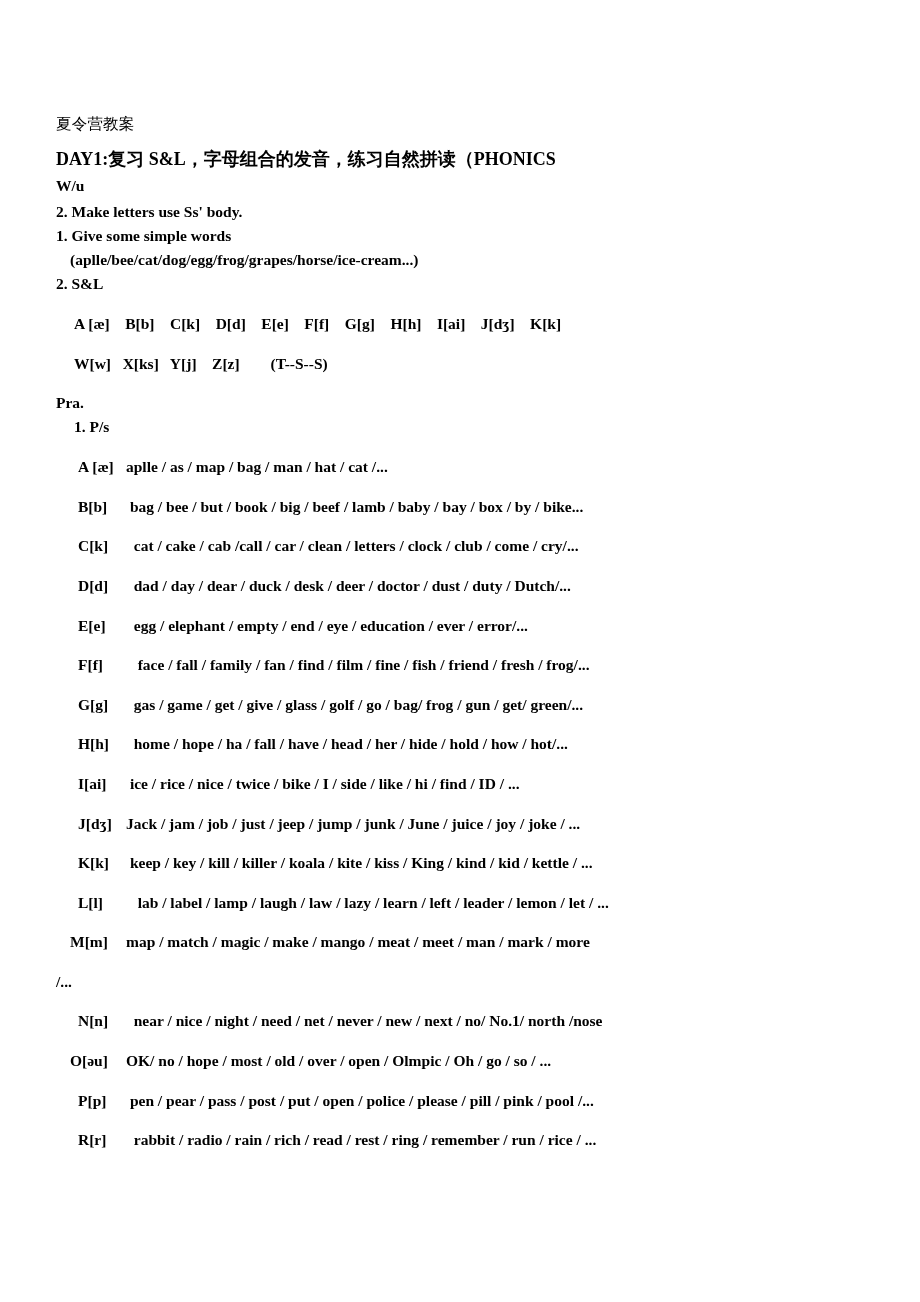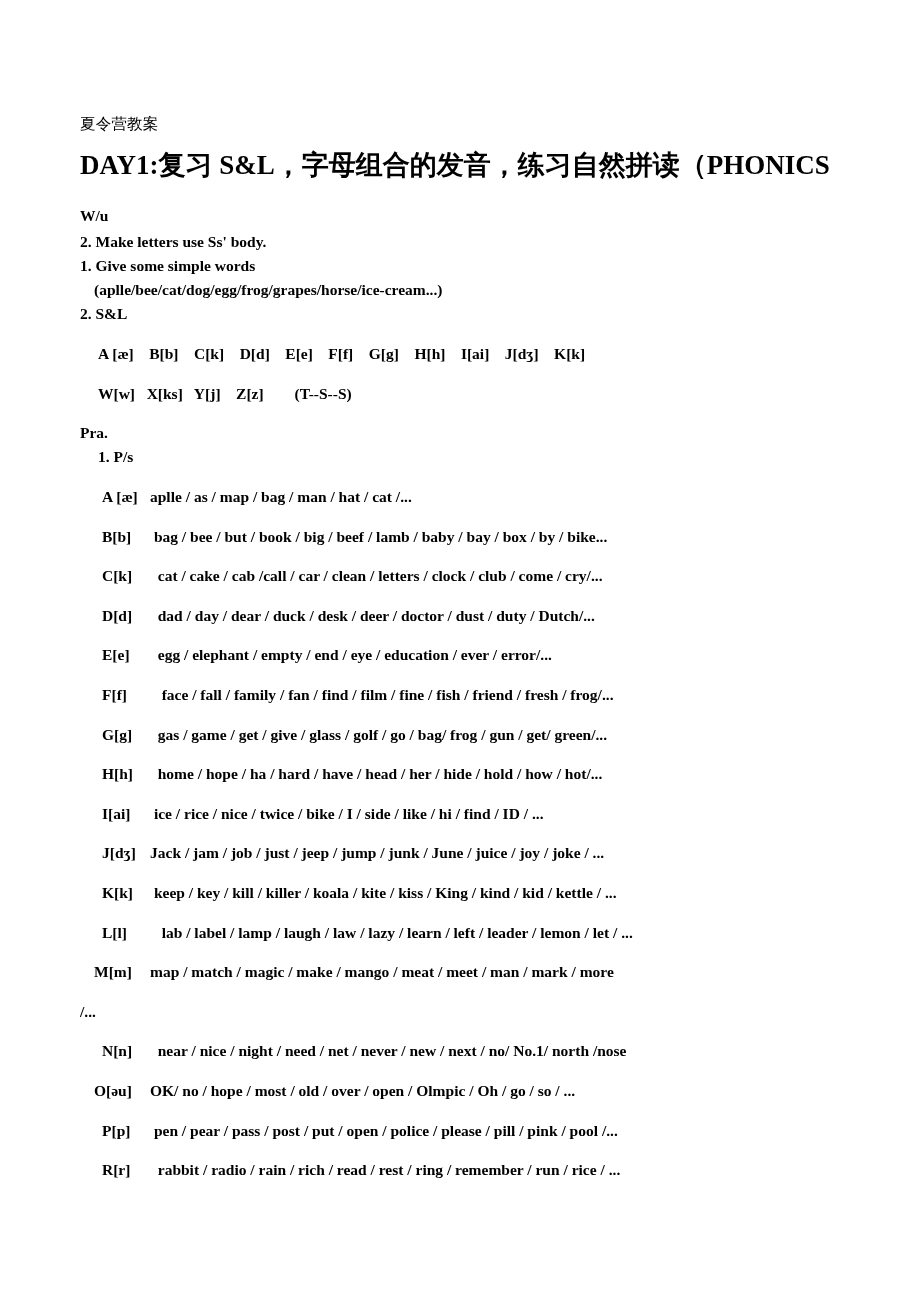--- a/index.html
+++ b/index.html
@@ -13,36 +13,36 @@
     font-family: "Liberation Serif", "DejaVu Serif", serif;
     color: #000000;
     -webkit-font-smoothing: none;
   }
   .page {
     position: relative;
     width: 920px;
     height: 1148px;
     background: #ffffff;
     box-sizing: border-box;
-    padding: 112px 100px 0 80px;
+    padding: 112px 100px 0 56px;
   }
 
   
   .doc-subject {
     font-size: 15.5px;
     font-weight: normal;
     line-height: 1.55;
     margin: 0 0 12px 0;
     letter-spacing: 0.2px;
   }
   .doc-title {
-    font-size: 27px;
+    font-size: 18px;
     font-weight: bold;
     line-height: 1.32;
-    margin: 0 0 20px 0;
+    margin: 0 0 2px 0;
     letter-spacing: 0px;
     white-space: nowrap;
   }
   .title-wrap {
     font-size: 15.5px;
     font-weight: bold;
     line-height: 1.55;
     margin: 0 0 2px 0;
   }
 
@@ -116,21 +116,21 @@
   <p class="line indent2">1. P/s</p>
 
   <div class="plist" id="phonics-list">
       <p class="prow"><span class="lbl">A [æ]</span><span class="wds">aplle / as / map / bag / man / hat / cat /...</span></p>
       <p class="prow"><span class="lbl">B[b]</span><span class="wds"> bag / bee / but / book / big / beef / lamb / baby / bay / box / by / bike...</span></p>
       <p class="prow"><span class="lbl">C[k]</span><span class="wds">  cat / cake / cab /call / car / clean / letters / clock / club / come / cry/...</span></p>
       <p class="prow"><span class="lbl">D[d]</span><span class="wds">  dad / day / dear / duck / desk / deer / doctor / dust / duty / Dutch/...</span></p>
       <p class="prow"><span class="lbl">E[e]</span><span class="wds">  egg / elephant / empty / end / eye / education / ever / error/...</span></p>
       <p class="prow"><span class="lbl">F[f]</span><span class="wds">   face / fall / family / fan / find / film / fine / fish / friend / fresh / frog/...</span></p>
       <p class="prow"><span class="lbl">G[g]</span><span class="wds">  gas / game / get / give / glass / golf / go / bag/ frog / gun / get/ green/...</span></p>
-      <p class="prow"><span class="lbl">H[h]</span><span class="wds">  home / hope / ha / hard / have / head / her / hide / hold / how / hot/...</span></p>
+      <p class="prow"><span class="lbl">H[h]</span><span class="wds">  home / hope / ha / fall / have / head / her / hide / hold / how / hot/...</span></p>
       <p class="prow"><span class="lbl">I[ai]</span><span class="wds"> ice / rice / nice / twice / bike / I / side / like / hi / find / ID / ...</span></p>
       <p class="prow"><span class="lbl">J[dʒ]</span><span class="wds">Jack / jam / job / just / jeep / jump / junk / June / juice / joy / joke / ...</span></p>
       <p class="prow"><span class="lbl">K[k]</span><span class="wds"> keep / key / kill / killer / koala / kite / kiss / King / kind / kid / kettle / ...</span></p>
       <p class="prow"><span class="lbl">L[l]</span><span class="wds">   lab / label / lamp / laugh / law / lazy / learn / left / leader / lemon / let / ...</span></p>
       <p class="prow wide"><span class="lbl">M[m]</span><span class="wds">map / match / magic / make / mango / meat / meet / man / mark / more</span></p>
       <p class="cont">/...</p>
       <p class="prow"><span class="lbl">N[n]</span><span class="wds">  near / nice / night / need / net / never / new / next / no/ No.1/ north /nose</span></p>
       <p class="prow wide"><span class="lbl">O[əu]</span><span class="wds">OK/ no / hope / most / old / over / open / Olmpic / Oh / go / so / ...</span></p>
       <p class="prow"><span class="lbl">P[p]</span><span class="wds"> pen / pear / pass / post / put / open / police / please / pill / pink / pool /...</span></p>
       <p class="prow"><span class="lbl">R[r]</span><span class="wds">  rabbit / radio / rain / rich / read / rest / ring / remember / run / rice / ...</span></p>

